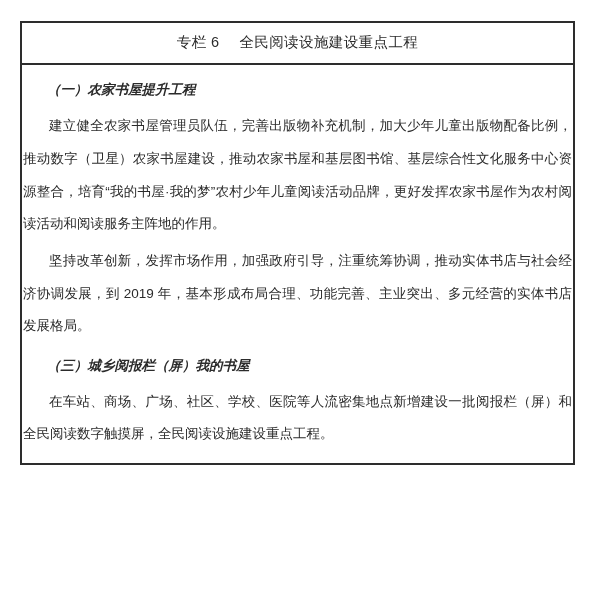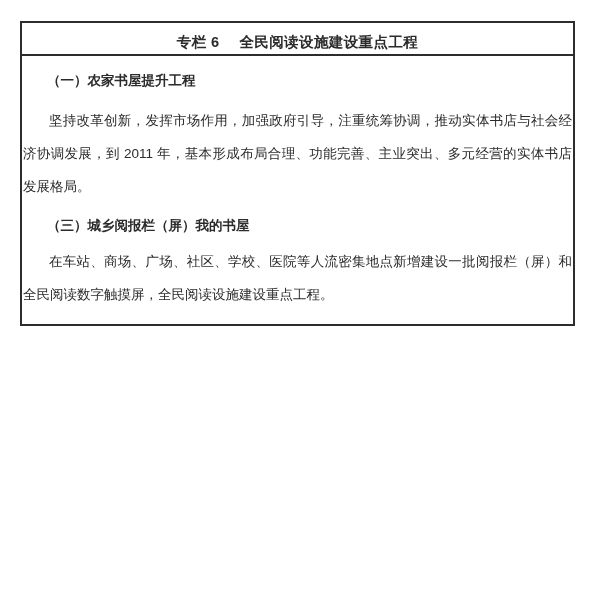--- a/index.html
+++ b/index.html
@@ -27,25 +27,25 @@
     top: 21px;
     width: 555px;
     border: 2px solid #2d2d2d;
     background: #ffffff;
     box-sizing: border-box;
   }
 
   .box-title {
     border-bottom: 2px solid #2d2d2d;
     text-align: center;
-    font-weight: bold;
+    font-weight: normal;
     font-size: 14.5px;
     color: #2b2b2b;
     letter-spacing: 0.4px;
-    padding: 11px 4px 3px 4px;
+    padding: 11px 4px 12px 4px;
     line-height: 1.2;
   }
 
   .box-title .title-num {
     margin-right: 2px;
   }
   .box-title .title-gap {
     display: inline-block;
     width: 9px;
   }
@@ -54,20 +54,21 @@
     padding: 6px 0px 10px 0px;
   }
 
   .sec-head {
     font-size: 13.5px;
     color: #2b2b2b;
     line-height: 1.55;
     margin: 0;
     padding: 9px 13px 9px 25px;
     white-space: nowrap;
+    font-style: italic;
   }
 
   .para {
     font-size: 13.5px;
     color: #2b2b2b;
     line-height: 2.42;
     margin: 0;
     padding: 0 1px 0 1px;
     text-align: justify;
     text-justify: inter-character;
@@ -91,24 +92,25 @@
     <div class="box-title">
       <span>专栏</span>
       <span class="title-num">6</span>
       <span class="title-gap"></span>
       <span>全民阅读设施建设重点工程</span>
     </div>
 
     <div class="box-body">
 
       <h3 class="sec-head">（一）农家书屋提升工程</h3>
+      <p class="para">建立健全农家书屋管理员队伍，完善出版物补充机制，加大少年儿童出版物配备比例，推动数字（卫星）农家书屋建设，推动农家书屋和基层图书馆、基层综合性文化服务中心资源整合，培育“我的书屋·我的梦”农村少年儿童阅读活动品牌，更好发挥农家书屋作为农村阅读活动和阅读服务主阵地的作用。</p>
 
       <div class="spacer-sm"></div>
 
-      <p class="para">坚持改革创新，发挥市场作用，加强政府引导，注重统筹协调，推动实体书店与社会经济协调发展，到 2011 年，基本形成布局合理、功能完善、主业突出、多元经营的实体书店发展格局。</p>
+      <p class="para">坚持改革创新，发挥市场作用，加强政府引导，注重统筹协调，推动实体书店与社会经济协调发展，到 2019 年，基本形成布局合理、功能完善、主业突出、多元经营的实体书店发展格局。</p>
 
       <div class="spacer-sm"></div>
 
       <h3 class="sec-head">（三）城乡阅报栏（屏）我的书屋</h3>
       <p class="para tight">在车站、商场、广场、社区、学校、医院等人流密集地点新增建设一批阅报栏（屏）和全民阅读数字触摸屏，全民阅读设施建设重点工程。</p>
 
     </div>
 
   </div>
 

